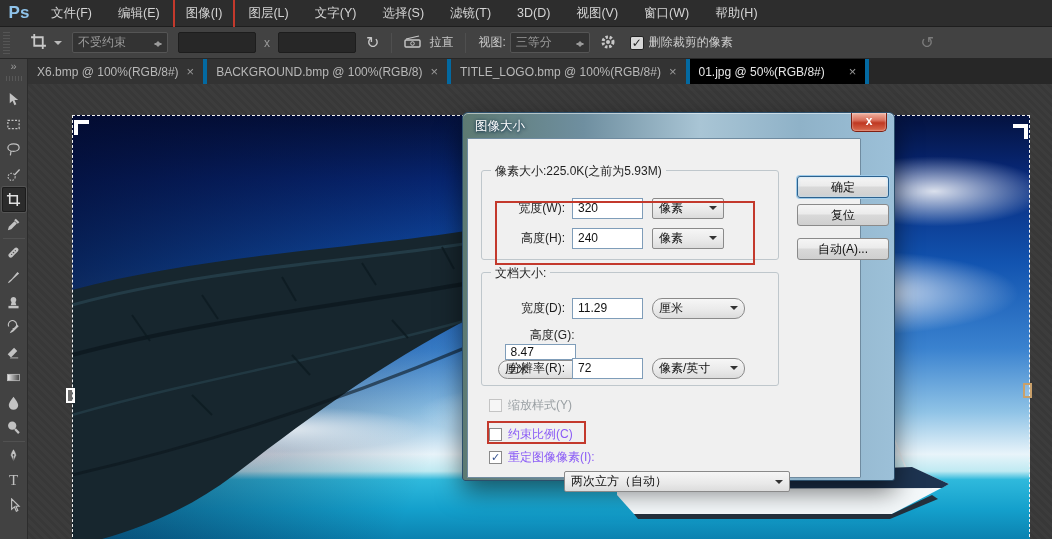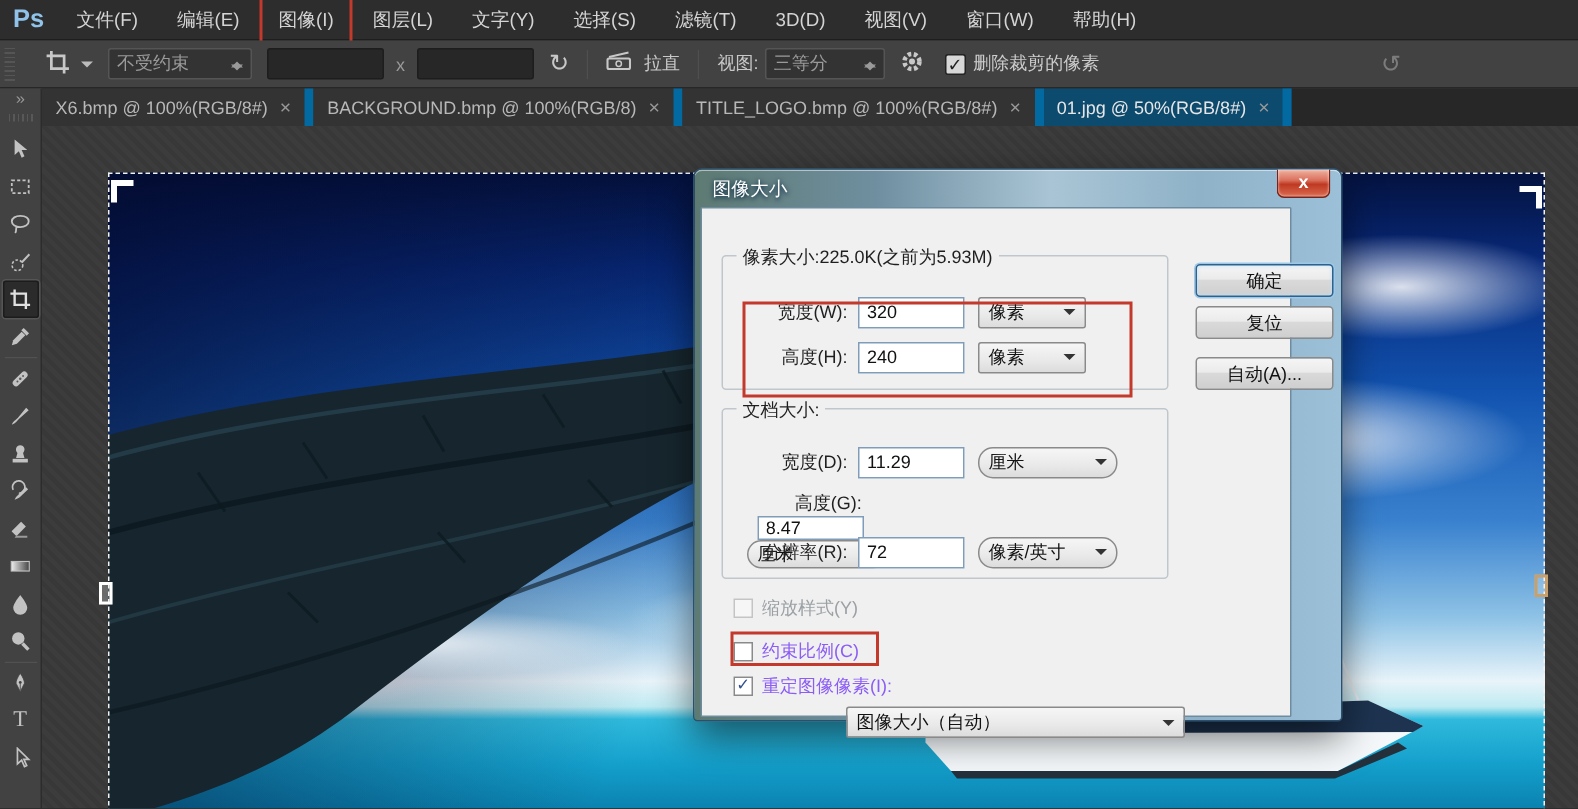--- a/index.html
+++ b/index.html
@@ -40,22 +40,22 @@
   #panel-collapse{color:#9a9a9a;font-size:11px;height:14px;line-height:14px;}
   .tool-grip{width:16px;height:5px;margin:3px 0 6px;background:repeating-linear-gradient(90deg,#585858 0 1px,transparent 1px 3px);}
   .tool{width:24px;height:25px;display:flex;align-items:center;justify-content:center;border-radius:2px;}
   .tool.selected{background:#2b2b2b;box-shadow:inset 0 0 0 1px #1c1c1c,0 0 0 1px #555;}
   .tool svg{display:block;}
   .tool-sep{width:22px;height:1px;background:#333;border-bottom:1px solid #515151;margin:1px 0;}
   
   #tab-bar{position:absolute;left:28px;top:59px;width:1024px;height:25px;background:#272727;
     display:flex;align-items:flex-end;}
   .tab{height:25px;display:flex;align-items:center;padding:0 9px;background:#333;
-    border-right:6px solid #0369a1;color:#b8b8b8;font-size:12px;white-space:nowrap;}
-  .tab.active{background:#0c4a6e;color:#e6e6e6;}
+    border-right:4px solid #0369a1;color:#b8b8b8;font-size:12px;white-space:nowrap;}
+  .tab.active{background:#000000;color:#e6e6e6;gap:16px;}
   .tab-close{margin-left:8px;color:#999;font-size:13px;}
   
   #canvas-area{position:absolute;left:28px;top:84px;width:1024px;height:455px;
     background:repeating-linear-gradient(45deg,#3c3c3c 0 3px,#383838 3px 6px);}
   #canvas-image{position:absolute;left:44px;top:31px;width:958px;height:424px;overflow:hidden;
     background:
       radial-gradient(180px 30px at 10% 80%, rgba(244,210,214,.45), rgba(244,210,214,0) 70%),
       radial-gradient(200px 32px at 22% 74%, rgba(255,255,255,.75), rgba(255,255,255,0) 70%),
       radial-gradient(300px 48px at 58% 70%, rgba(255,255,255,.88), rgba(255,255,255,0) 70%),
       radial-gradient(230px 60px at 82% 42%, rgba(255,255,255,.9), rgba(255,255,255,0) 70%),
@@ -385,21 +385,21 @@
       <label class="chkrow" style="top:287px;">
         <span class="chkbox"></span>
         <span class="chklabel">约束比例(C)</span>
       </label>
       <label class="chkrow" style="top:310px;">
         <span class="chkbox">✓</span>
         <span class="chklabel">重定图像像素(I):</span>
       </label>
 
       <div class="dcombo" id="resample-combo">
-        <span>图像大小（自动）</span>
+        <span>两次立方（自动）</span>
           <span class="arr"></span>
       </div>
 
       <div class="dbtn default" style="top:37px;">确定</div>
       <div class="dbtn" style="top:65px;">复位</div>
       <div class="dbtn" style="top:99px;">自动(A)...</div>
 
       <div class="red-box" id="red-pixel"></div>
       <div class="red-box" id="red-constrain"></div>
     </div>

